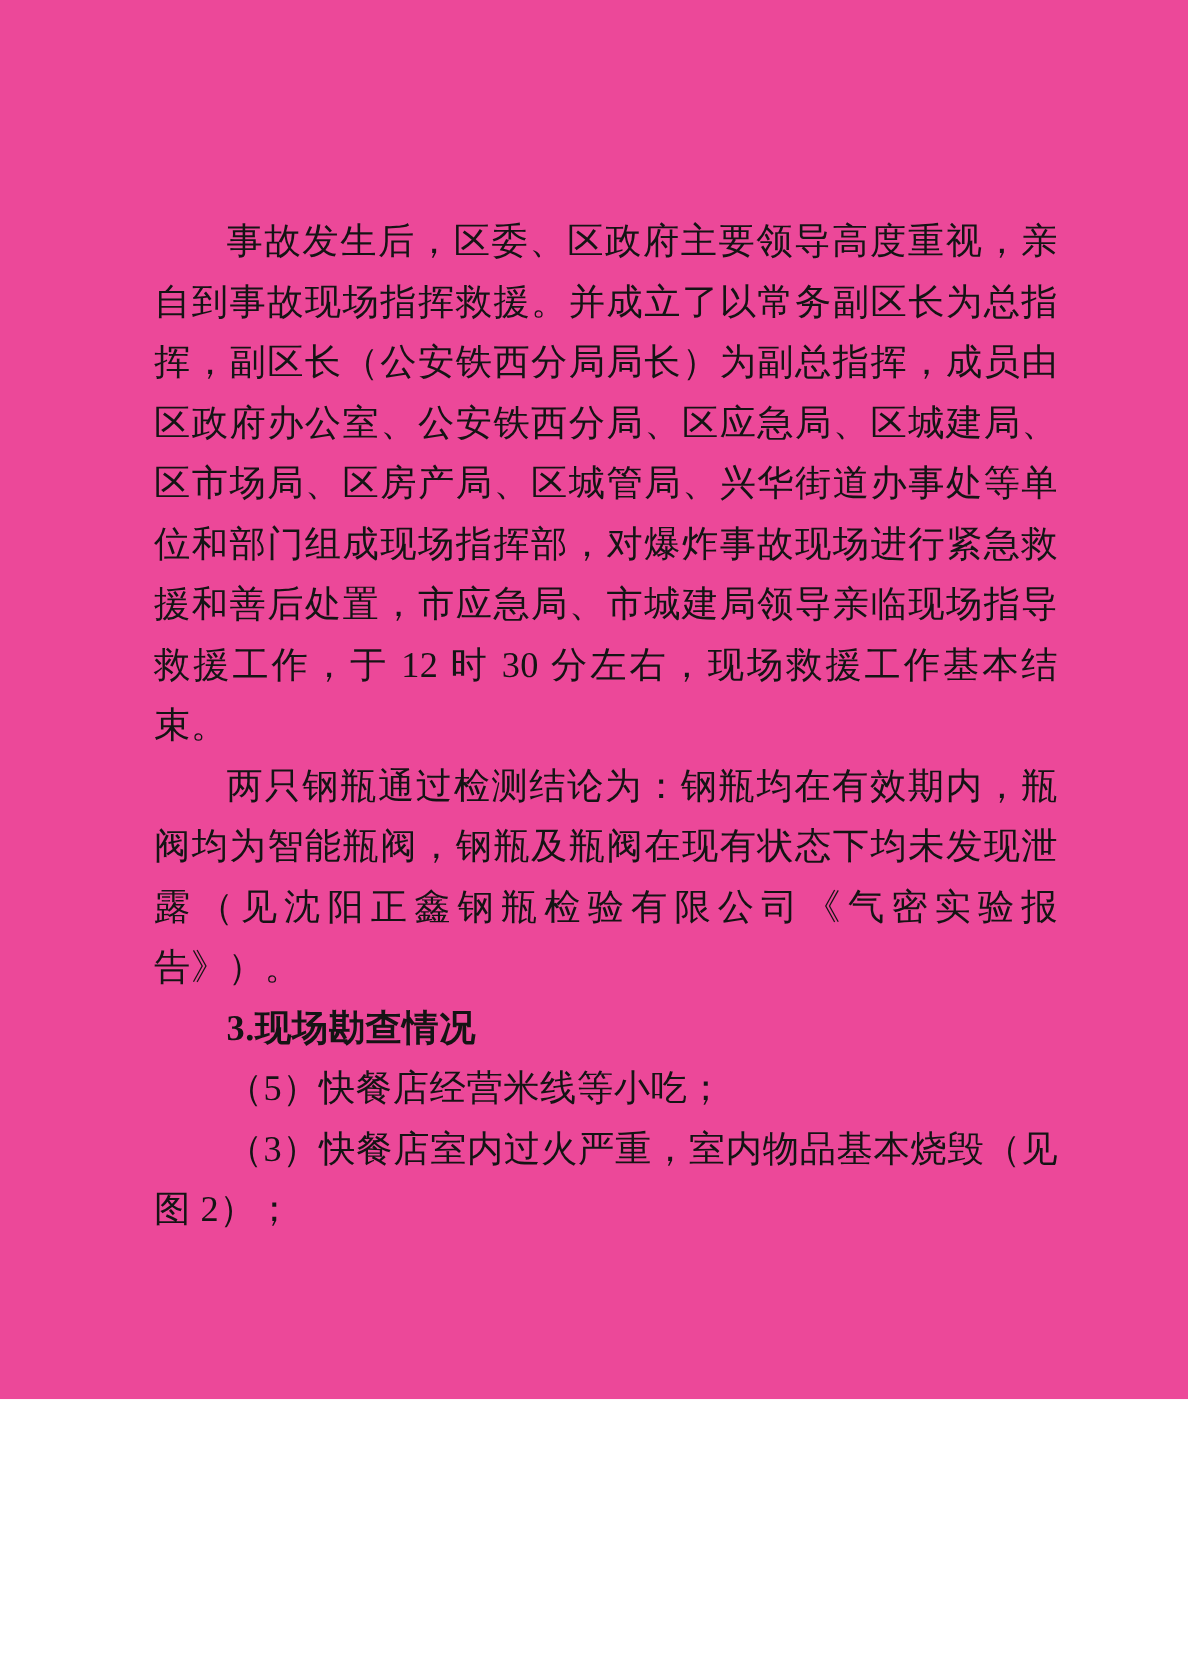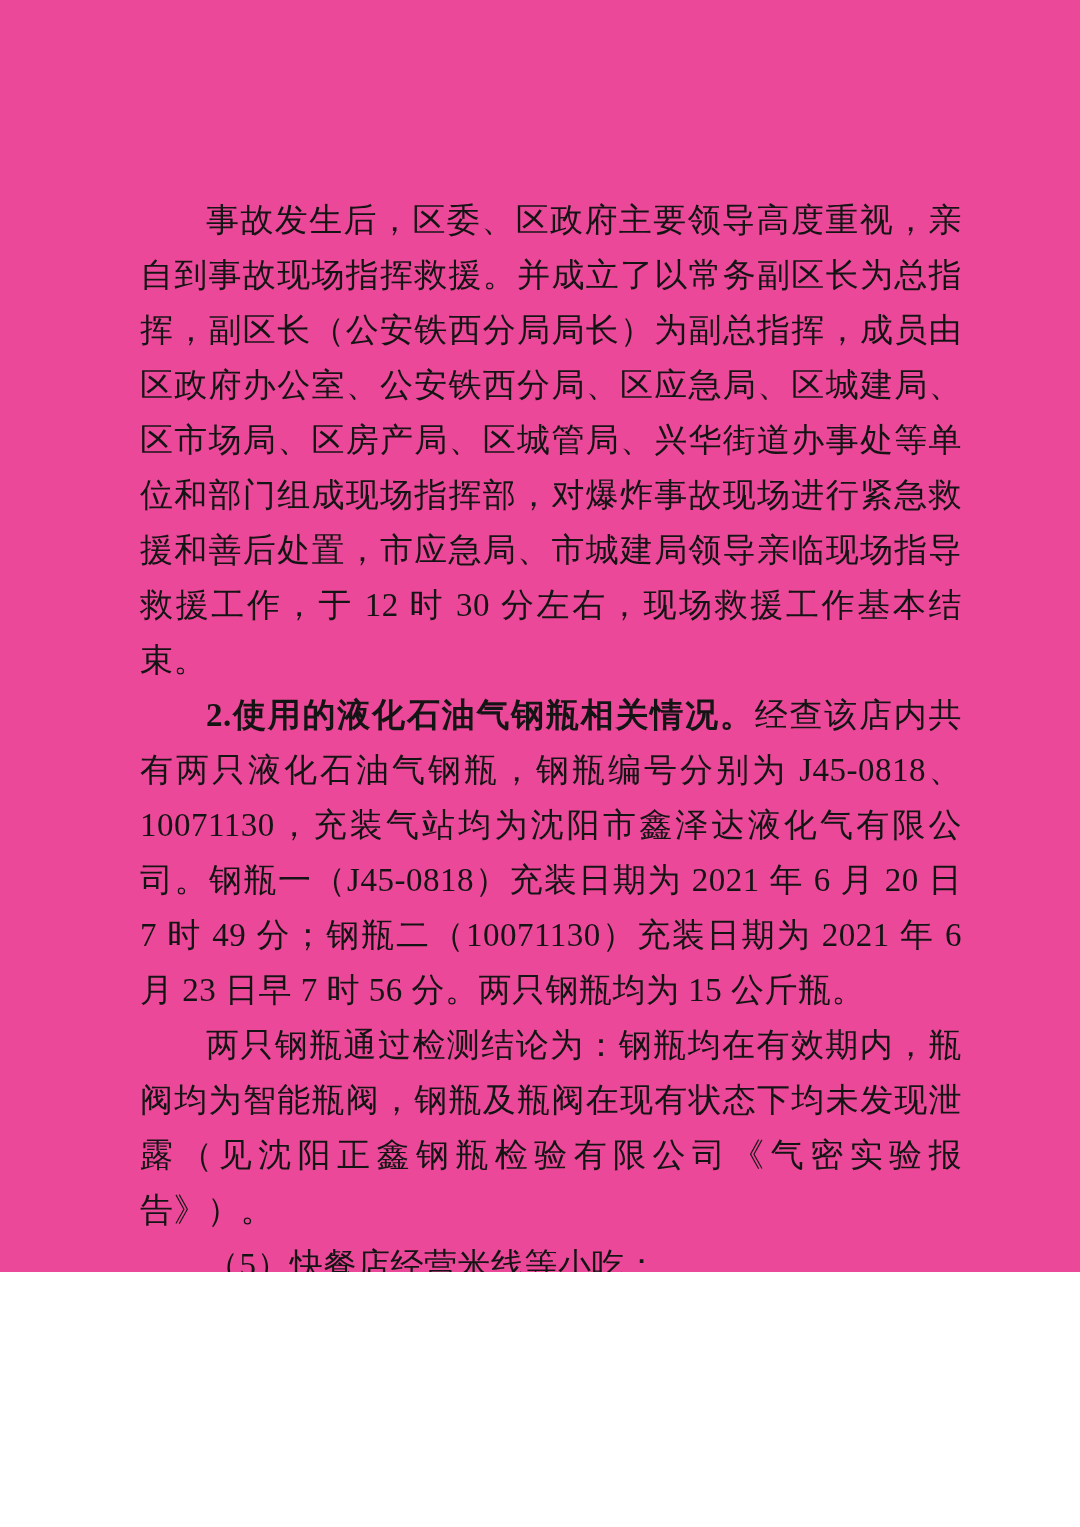--- a/index.html
+++ b/index.html
@@ -50,24 +50,24 @@
 </style>
 </head>
 <body>
 
 <div class="page">
 
   <main class="body-text">
 
     <p class="para">事故发生后，区委、区政府主要领导高度重视，亲自到事故现场指挥救援。并成立了以常务副区长为总指挥，副区长（公安铁西分局局长）为副总指挥，成员由区政府办公室、公安铁西分局、区应急局、区城建局、区市场局、区房产局、区城管局、兴华街道办事处等单位和部门组成现场指挥部，对爆炸事故现场进行紧急救援和善后处置，市应急局、市城建局领导亲临现场指导救援工作，于 12 时 30 分左右，现场救援工作基本结束。</p>
 
-    <p class="para"><span class="lead">2.使用的液化石油气钢瓶相关情况。</span><span>经查该店内共有两只液化石油气钢瓶，钢瓶编号分别为 J45-0818、10071130，充装气站均为沈阳市鑫泽达液化气有限公司。钢瓶一（J45-0818）充装日期为 2021 年 6 月 20 日 7 时 49 分；钢瓶二（10071130）充装日期为 2021 年 6 月 23 日早 7 时 56 分。两只钢瓶均为 15 公斤瓶。</span></p>
 
     <p class="para">两只钢瓶通过检测结论为：钢瓶均在有效期内，瓶阀均为智能瓶阀，钢瓶及瓶阀在现有状态下均未发现泄露（见沈阳正鑫钢瓶检验有限公司《气密实验报告》）。</p>
 
+    <p class="para bold">3.现场勘查情况</p>
 
 
     <p class="para">（5）快餐店经营米线等小吃；</p>
 
     <p class="para">（3）快餐店室内过火严重，室内物品基本烧毁（见图 2）；</p>
 
   </main>
 
   <footer class="page-footer">
     <span>- 4 -</span>

